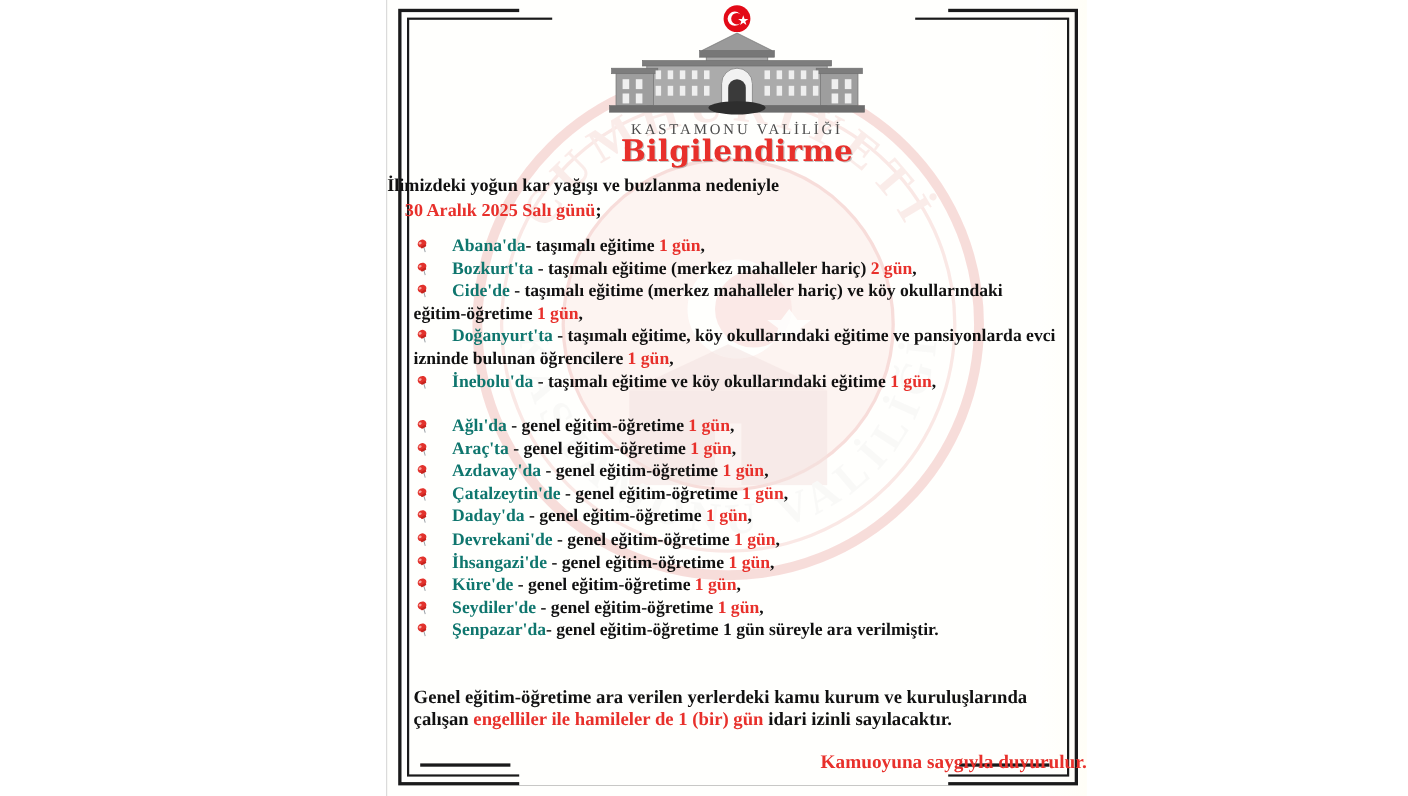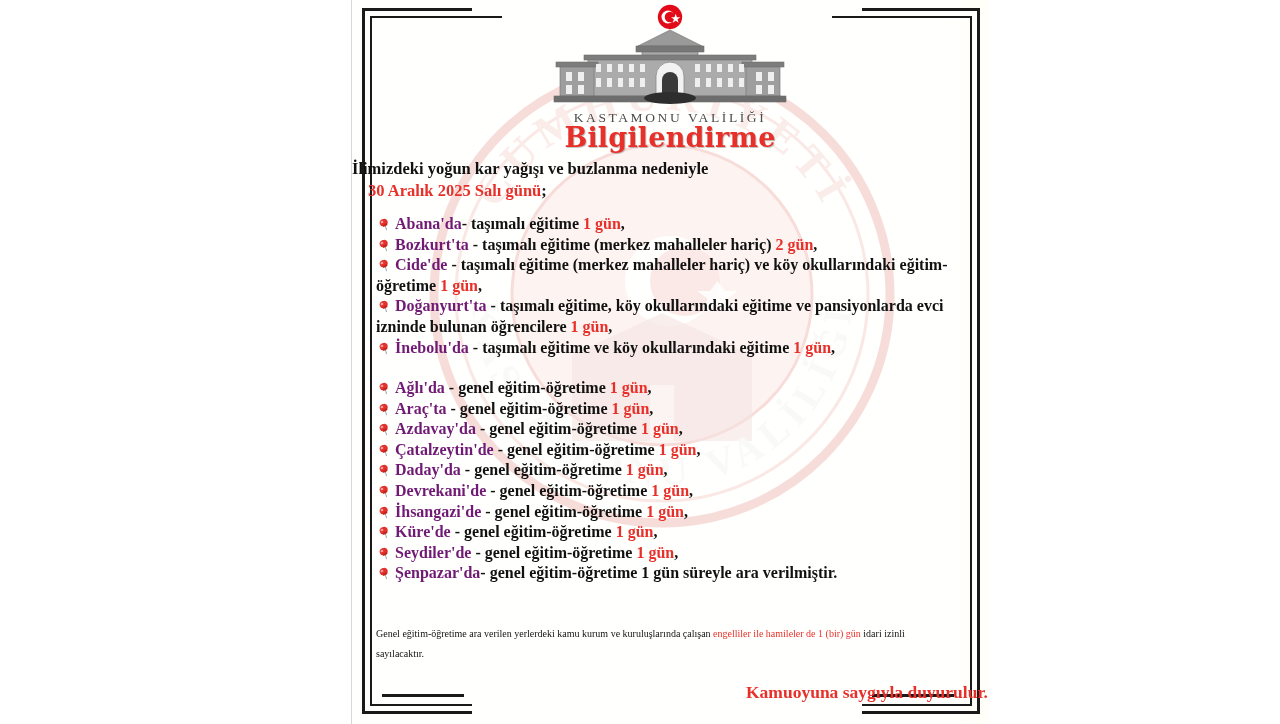--- a/index.html
+++ b/index.html
@@ -151,31 +151,31 @@
   .list-block.group-b { top: 378px; }
 
   .item { position: relative; }
   .pin {
     display: inline-block;
     width: 17px;
     height: 16px;
     vertical-align: -3px;
     margin-right: 2px;
   }
-  .place { color: #701a75; }
+  .place { color: #0f766e; margin-left: 16px; }
   .dur   { color: #e8302b; }
   .tail  { color: #111111; }
 
   .footnote {
     position: absolute;
     left: 24px; top: 624px;
     width: 578px;
-    font-size: 10px;
+    font-size: 17px;
     line-height: 20px;
-    font-weight: normal;
+    font-weight: bold;
     color: #111111;
   }
   .footnote .hl { color: #e8302b; }
 
   .closing {
     position: absolute;
     left: 0; top: 682px;
     width: 636px;
     text-align: right;
     font-size: 17.5px;

